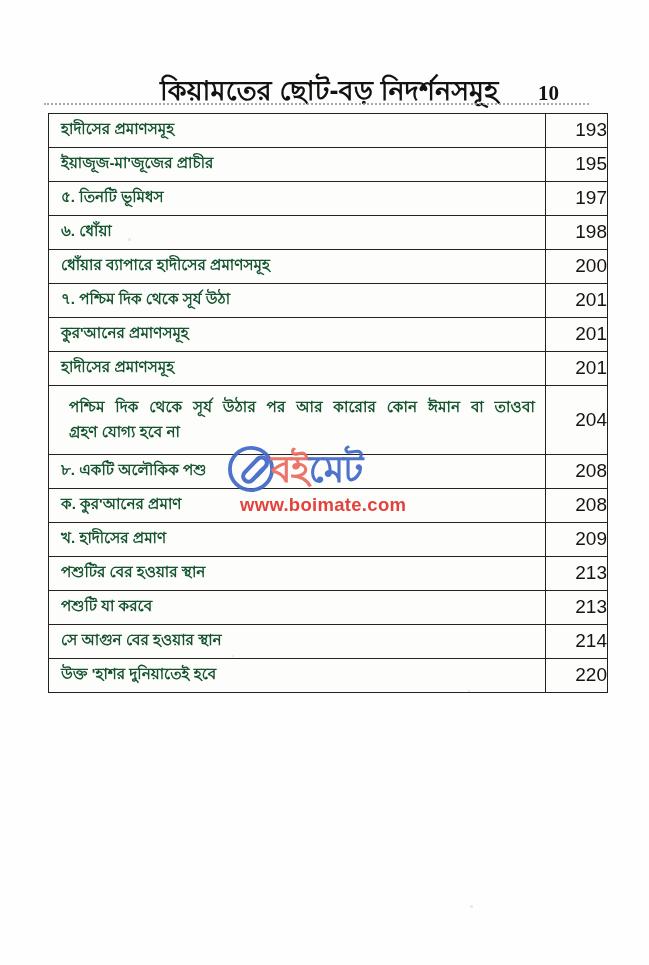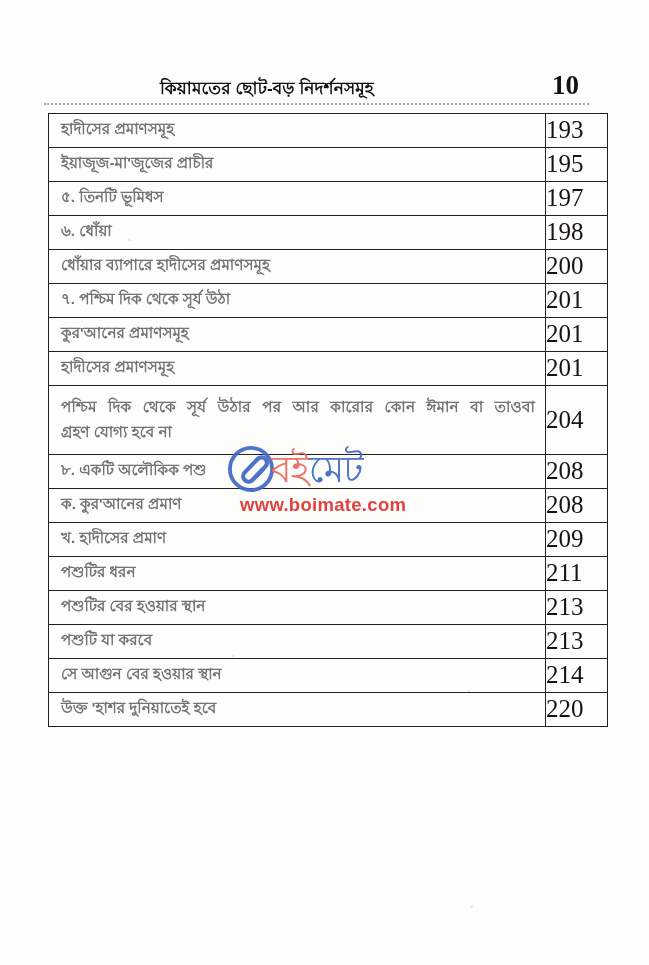--- a/index.html
+++ b/index.html
@@ -27,33 +27,33 @@
     position: absolute;
     top: 70px;
     left: 48px;
     width: 535px;
     height: 30px;
     display: flex;
     align-items: baseline;
     justify-content: space-between;
   }
   .head-title {
-    font-size: 17px;
+    font-size: 27px;
     font-weight: 700;
     letter-spacing: .1px;
     white-space: nowrap;
     margin-left: 112px;
     color: #141210;
   }
   .head-pageno {
-    font-size: 27px;
+    font-size: 21px;
     font-weight: 600;
     font-family: "Liberation Serif", serif;
     color: #141210;
-    margin-right: 4px;
+    margin-right: 24px;
   }
   .head-rule {
     position: absolute;
     top: 103px;
     left: 44px;
     width: 545px;
     height: 2px;
     border-top: 2px dotted #9b9b98;
     opacity: .85;
   }
@@ -72,41 +72,41 @@
     padding: 0;
     vertical-align: middle;
     background: #fdfdfc;
   }
   .toc .c-title {
     width: 474px;
     padding: 2px 10px 4px 12px;
     font-size: 15.2px;
     font-weight: 700;
     line-height: 1.5;
-    color: #737373;
+    color: #14532d;
   }
   .toc .c-page {
     width: 61px;
-    text-align: left;
-    font-family: Liberation Serif, serif;
-    font-size: 25px;
+    text-align: right;
+    font-family: Liberation Sans, sans-serif;
+    font-size: 19px;
     font-weight: 500;
     color: #17140f;
     padding: 2px 0 3px;
   }
   .toc tr.r-single .c-title { height: 27px; }
   .toc tr.r-double .c-title {
     height: 58px;
     text-align: justify;
     text-align-last: left;
     padding-top: 5px;
     padding-bottom: 5px;
     line-height: 1.62;
   }
-  .toc tr.r-double .c-title .ln { display: block; }
+  .toc tr.r-double .c-title .ln { display: block; margin-left: 8px; }
   .toc tr.r-double .c-title .ln1 {
     display: block;
     text-align: justify;
     text-align-last: justify;
     white-space: nowrap;
     letter-spacing: .2px;
     word-spacing: 5.5px;
   }
 
   
@@ -129,21 +129,21 @@
     height: 50px;
   }
   .wm-clip {
     width: 46px;
     height: 46px;
     flex: 0 0 auto;
     margin-right: -3px;
   }
   .wm-text {
     font-size: 37px;
-    font-weight: 400;
+    font-weight: 700;
     line-height: 1;
     letter-spacing: -1px;
     white-space: nowrap;
   }
   .wm-a { color: #ea6b61; }
   .wm-b { color: #4169c8; }
   .wm-url {
     position: absolute;
     left: 12px;
     top: 50px;
@@ -220,24 +220,20 @@
           <td class="c-title">৮. একটি অলৌকিক পশু</td>
           <td class="c-page">208</td>
         </tr>
         <tr class="r-single">
           <td class="c-title">ক. কুর'আনের প্রমাণ</td>
           <td class="c-page">208</td>
         </tr>
         <tr class="r-single">
           <td class="c-title">খ. হাদীসের প্রমাণ</td>
           <td class="c-page">209</td>
-        </tr>
-        <tr class="r-single">
-          <td class="c-title">পশুটির ধরন</td>
-          <td class="c-page">211</td>
         </tr>
         <tr class="r-single">
           <td class="c-title">পশুটির বের হওয়ার স্থান</td>
           <td class="c-page">213</td>
         </tr>
         <tr class="r-single">
           <td class="c-title">পশুটি যা করবে</td>
           <td class="c-page">213</td>
         </tr>
         <tr class="r-single">

